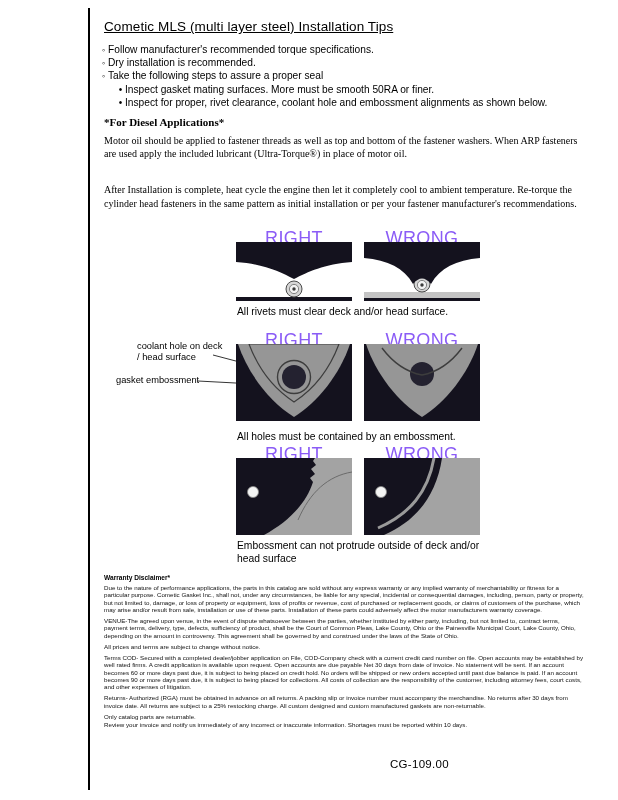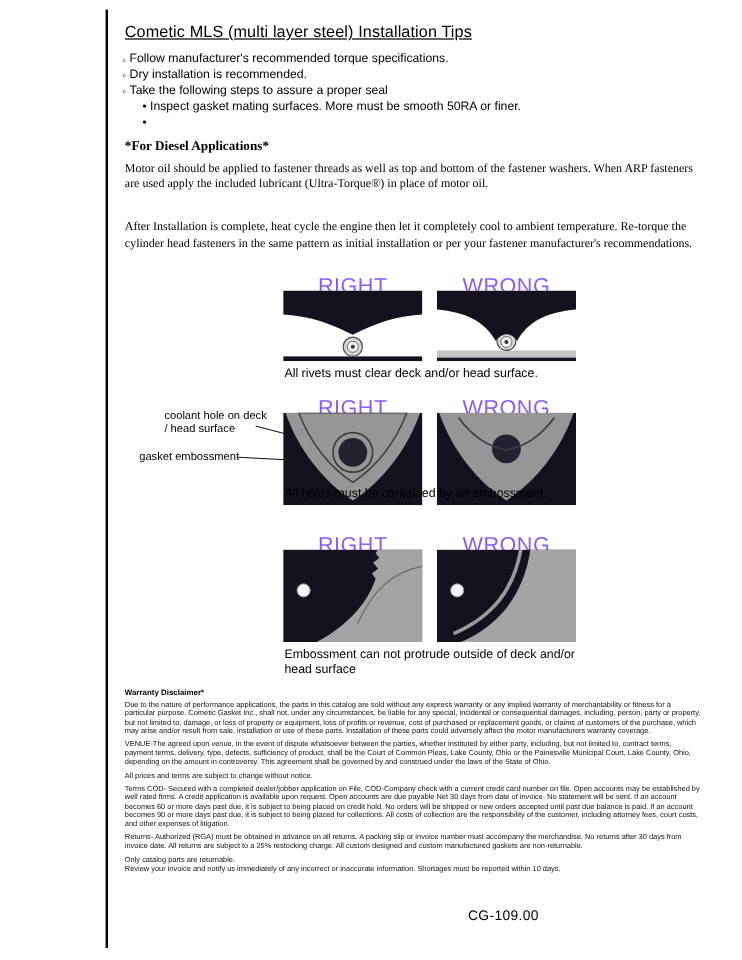--- a/index.html
+++ b/index.html
@@ -40,21 +40,21 @@
   .row2-hdr { top:330px; }
   .row3-hdr { top:444px; }
 
   .diag { position:absolute; display:block; }
   .row1-img { top:242px; width:116px; height:59px; }
   .row2-img { top:344px; width:116px; height:77px; }
   .row3-img { top:458px; width:116px; height:77px; }
 
   .caption { position:absolute; left:237px; font-size:10.3px; line-height:1.25; }
   #cap1 { top:306px; }
-  #cap2 { top:406px; }
+  #cap2 { top:431px; }
   #cap3 { top:540px; width:252px; }
 
   .dlabel { position:absolute; font-size:9.3px; line-height:1.15; }
   #label-coolant { left:137px; top:341px; width:90px; }
   #label-emboss  { left:116px; top:375px; white-space:nowrap; }
   #connector-svg { position:absolute; left:196px; top:350px; width:100px; height:40px; pointer-events:none; }
 
   .disclaimer { position:absolute; left:104px; top:574px; width:480px; }
   .disclaimer h3 { font-size:6.6px; font-weight:bold; margin-bottom:3px; }
   .disclaimer p { font-size:6.2px; line-height:1.17; margin-bottom:4px; color:#111; }
@@ -81,20 +81,21 @@
   <div class="tip l1">
     <span class="mk">◦</span>
     <span>Take the following steps to assure a proper seal</span>
   </div>
   <div class="tip l2">
     <span class="mk">•</span>
     <span>Inspect gasket mating surfaces.  More must be smooth 50RA or finer.</span>
   </div>
   <div class="tip l2">
     <span class="mk">•</span>
+    <span>Inspect for proper, rivet clearance, coolant hole and embossment alignments as shown below.</span>
   </div>
 </div>
 
 <div class="diesel">
   <h2>*For Diesel Applications*</h2>
   <p>Motor oil should be applied to fastener threads as well as top and bottom of the fastener washers. When ARP fasteners are used apply the included lubricant (Ultra-Torque®) in place of motor oil.</p>
   <p class="p2">After Installation is complete, heat cycle the engine then let it completely cool to ambient temperature. Re-torque the cylinder head fasteners in the same pattern as initial installation or per your fastener manufacturer's recommendations.</p>
 </div>
 
 <div class="hdr row1-hdr col-left">RIGHT</div>

